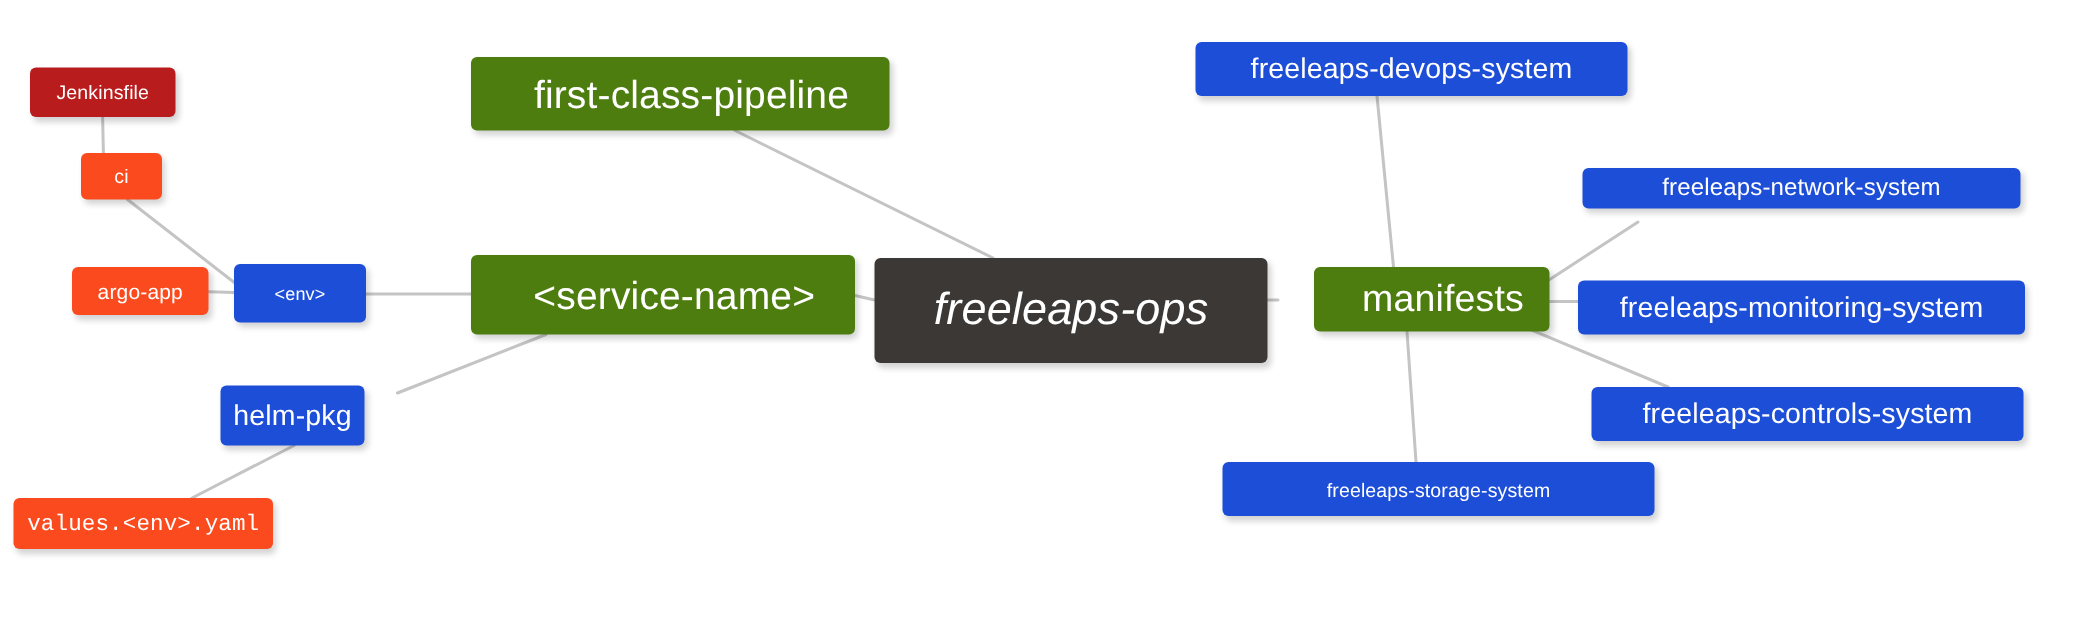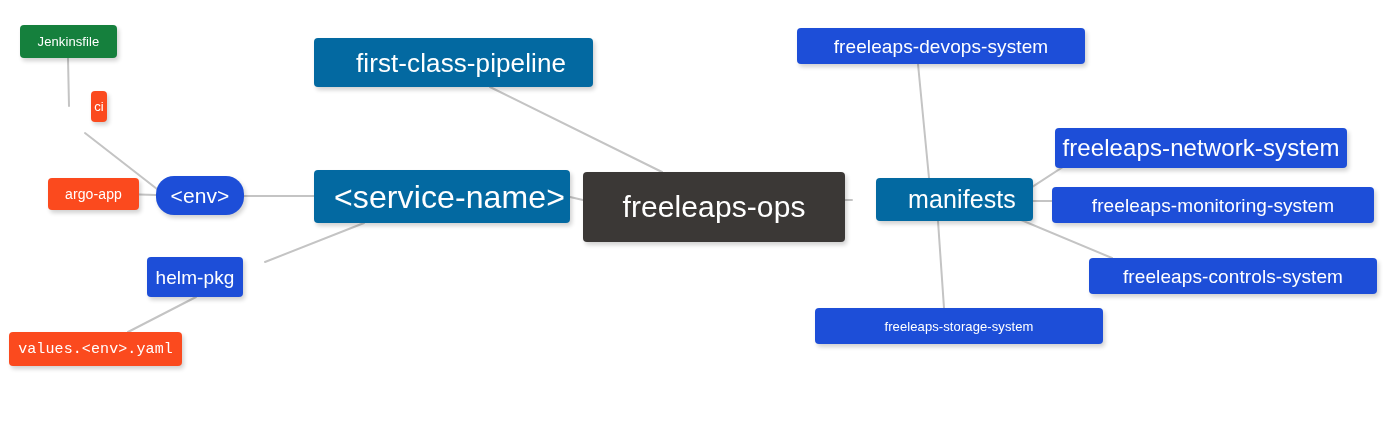--- a/index.html
+++ b/index.html
@@ -33,25 +33,25 @@
     justify-content: center;
     box-sizing: border-box;
     border-radius: 4px;
     color: #ffffff;
     white-space: nowrap;
     line-height: 1;
     box-shadow: 2px 3px 4px rgba(0, 0, 0, 0.18);
     letter-spacing: 0.1px;
     user-select: none;
   }
-  .n-root   { background: #3b3836; }
-  .n-blue   { background: #0369a1; padding-left: 15px; }
+  .n-root   { background: #3b3836; font-style: italic; }
+  .n-blue   { background: #4d7c0f; padding-left: 15px; }
   .n-green  { background: #1d4ed8; }
   .n-red    { background: #fb4a1e; }
-  .n-orange { background: #15803d; }
+  .n-orange { background: #b91c1c; margin-top: 20px; }
 </style>
 </head>
 <body>
 
 <div id="mindmap-canvas" style="width: 1390px; height: 421px; background: rgb(255, 255, 255);">
   <svg id="edge-layer" viewBox="0 0 1390 421" xmlns="http://www.w3.org/2000/svg">
       <line x1="68" y1="58" x2="69" y2="106" stroke="#c4c4c4" stroke-width="2" stroke-linecap="round"></line>
       <line x1="85" y1="133" x2="157" y2="189" stroke="#c4c4c4" stroke-width="2" stroke-linecap="round"></line>
       <line x1="123" y1="194" x2="156" y2="195" stroke="#c4c4c4" stroke-width="2" stroke-linecap="round"></line>
       <line x1="244" y1="196" x2="314" y2="196" stroke="#c4c4c4" stroke-width="2" stroke-linecap="round"></line>
@@ -61,28 +61,28 @@
       <line x1="490" y1="87" x2="662" y2="172" stroke="#c4c4c4" stroke-width="2" stroke-linecap="round"></line>
       <line x1="845" y1="200" x2="852" y2="200" stroke="#c4c4c4" stroke-width="2" stroke-linecap="round"></line>
       <line x1="929" y1="178" x2="918" y2="64" stroke="#c4c4c4" stroke-width="2" stroke-linecap="round"></line>
       <line x1="1009" y1="202" x2="1092" y2="148" stroke="#c4c4c4" stroke-width="2" stroke-linecap="round"></line>
       <line x1="1009" y1="201" x2="1052" y2="201" stroke="#c4c4c4" stroke-width="2" stroke-linecap="round"></line>
       <line x1="1009" y1="215" x2="1112" y2="258" stroke="#c4c4c4" stroke-width="2" stroke-linecap="round"></line>
       <line x1="938" y1="221" x2="944" y2="308" stroke="#c4c4c4" stroke-width="2" stroke-linecap="round"></line>
     </svg>
   <div id="node-layer">
       <div class="node n-orange" style="left: 20px; top: 25px; width: 97px; height: 33px; font-size: 13px; color: rgb(255, 255, 255);">Jenkinsfile</div>
-      <div class="node n-red" style="left: 54px; top: 91px; width: 16px; height: 31px; font-size: 13px; color: rgb(255, 255, 255); margin-left: 37px;">ci</div>
+      <div class="node n-red" style="left: 54px; top: 102px; width: 54px; height: 31px; font-size: 13px; color: rgb(255, 255, 255);">ci</div>
       <div class="node n-red" style="left: 48px; top: 178px; width: 91px; height: 32px; font-size: 14px; color: rgb(255, 255, 255);">argo-app</div>
-      <div class="node n-green" style="left: 156px; top: 176px; width: 88px; height: 39px; font-size: 21px; color: rgb(255, 255, 255); border-radius: 18px;">&lt;env&gt;</div>
+      <div class="node n-green" style="left: 156px; top: 176px; width: 88px; height: 39px; font-size: 12px; color: rgb(255, 255, 255);">&lt;env&gt;</div>
       <div class="node n-green" style="left: 147px; top: 257px; width: 96px; height: 40px; font-size: 19px; color: rgb(255, 255, 255);">helm-pkg</div>
       <div class="node n-red" style="left: 9px; top: 332px; width: 173px; height: 34px; font-size: 15px; color: rgb(255, 255, 255); font-family: Liberation Mono, monospace;">values.&lt;env&gt;.yaml</div>
       <div class="node n-blue" style="left: 314px; top: 38px; width: 279px; height: 49px; font-size: 26px; color: rgb(255, 255, 255);">first-class-pipeline</div>
-      <div class="node n-blue" style="left: 314px; top: 170px; width: 256px; height: 53px; font-size: 32px; color: rgb(255, 255, 255); text-align: center;">&lt;service-name&gt;</div>
+      <div class="node n-blue" style="left: 314px; top: 170px; width: 256px; height: 53px; font-size: 26px; color: rgb(255, 255, 255); text-align: center;">&lt;service-name&gt;</div>
       <div class="node n-root" style="left: 583px; top: 172px; width: 262px; height: 70px; font-size: 30px; color: rgb(255, 255, 255);">freeleaps-ops</div>
       <div class="node n-blue" style="left: 852px; top: 178px; width: 157px; height: 43px; font-size: 25px; color: rgb(255, 255, 255); margin-left: 24px;">manifests</div>
       <div class="node n-green" style="left: 797px; top: 28px; width: 288px; height: 36px; font-size: 19px; color: rgb(255, 255, 255);">freeleaps-devops-system</div>
-      <div class="node n-green" style="left: 1055px; top: 112px; width: 292px; height: 40px; font-size: 24px; color: rgb(255, 255, 255); margin-top: 16px;">freeleaps-network-system</div>
-      <div class="node n-green" style="left: 1052px; top: 187px; width: 322px; height: 36px; font-size: 19px; color: rgb(255, 255, 255);">freeleaps-monitoring-system</div>
-      <div class="node n-green" style="left: 1061px; top: 258px; width: 288px; height: 36px; font-size: 19px; color: rgb(255, 255, 255); margin-left: 28px;">freeleaps-controls-system</div>
+      <div class="node n-green" style="left: 1055px; top: 112px; width: 292px; height: 27px; font-size: 16px; color: rgb(255, 255, 255);">freeleaps-network-system</div>
+      <div class="node n-green" style="left: 1052px; top: 187px; width: 298px; height: 36px; font-size: 19px; color: rgb(255, 255, 255);">freeleaps-monitoring-system</div>
+      <div class="node n-green" style="left: 1061px; top: 258px; width: 288px; height: 36px; font-size: 19px; color: rgb(255, 255, 255);">freeleaps-controls-system</div>
       <div class="node n-green" style="left: 815px; top: 308px; width: 288px; height: 36px; font-size: 13px; color: rgb(255, 255, 255);">freeleaps-storage-system</div>
     </div>
 </div>
 
 </body></html>

